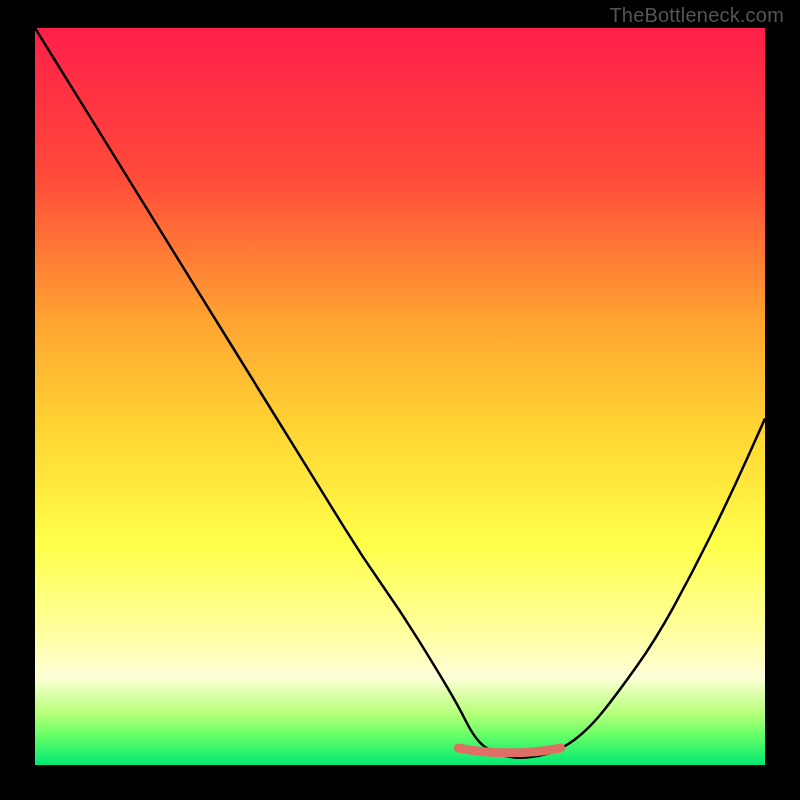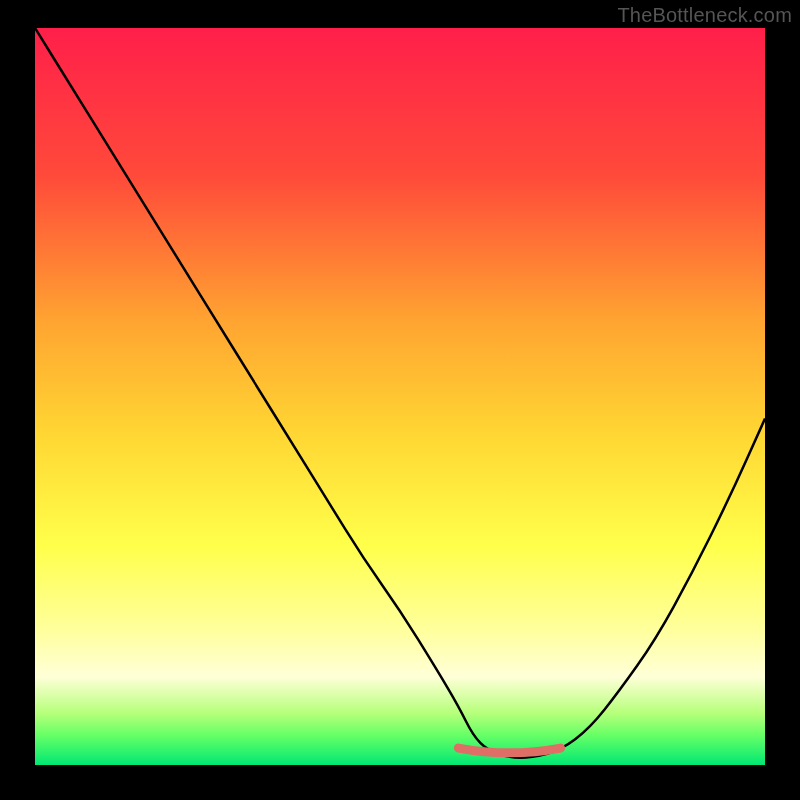--- a/index.html
+++ b/index.html
@@ -12,21 +12,21 @@
     font-family: Arial, Helvetica, sans-serif;
   }
   .wrapper {
     position: relative;
     width: 800px;
     height: 800px;
   }
   .watermark {
     position: absolute;
     top: 4px;
-    right: 8px;
+    right: 16px;
     color: #555;
     font-size: 20px;
     font-weight: 500;
     z-index: 10;
     letter-spacing: 0.2px;
   }
   .plot-outer {
     position: absolute;
     top: 28px;
     left: 35px;

